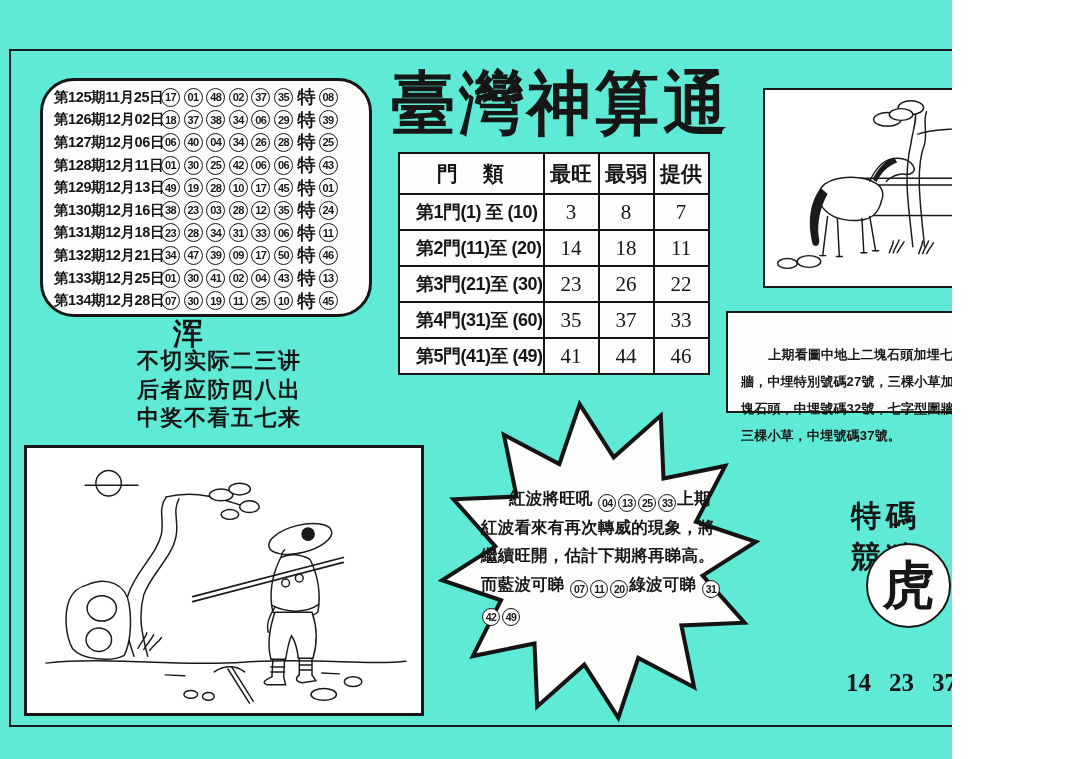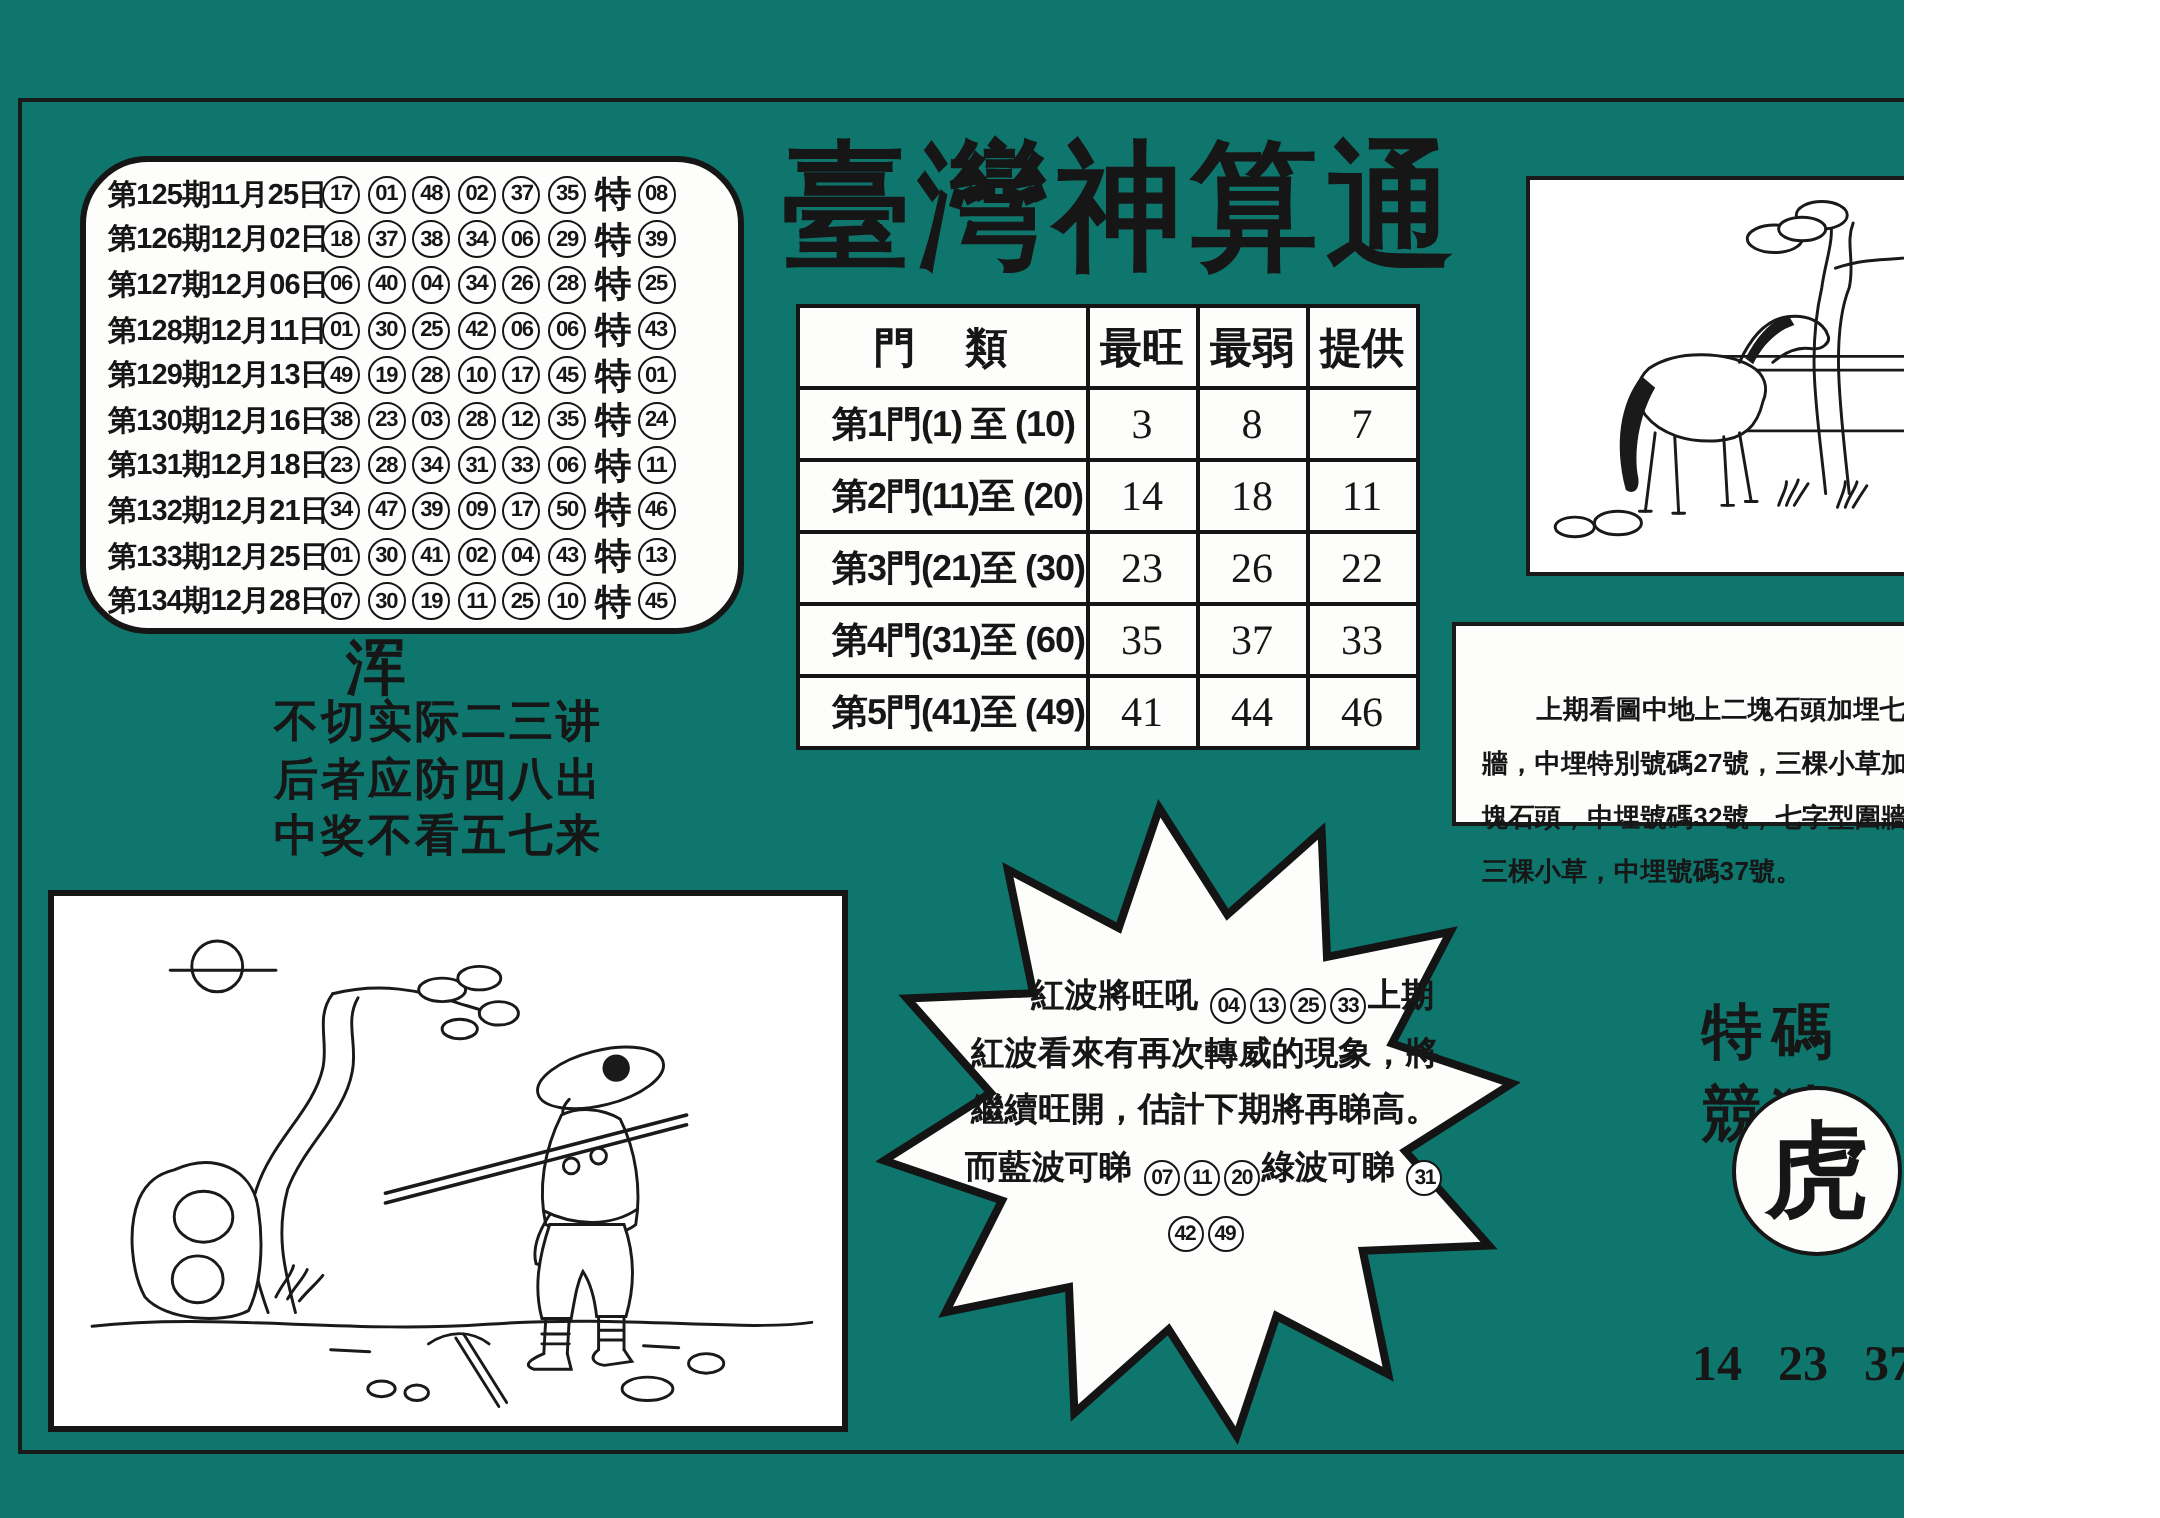--- a/index.html
+++ b/index.html
@@ -1,16 +1,16 @@
 <!DOCTYPE html>
 <html><head>
 <meta charset="utf-8">
 <style>
   html,body{margin:0;padding:0;background:#ffffff;}
-  .page{position:relative;width:952px;height:759px;background:#0f766e;overflow:hidden;
+  .page{position:relative;width:952px;height:759px;background:#5eead4;overflow:hidden;
         font-family:"Liberation Sans",sans-serif;color:#161616;}
   .frame{position:absolute;left:9px;top:49px;width:1045px;height:674px;border:2px solid #1a1a1a;}
 
   
   .results-box{position:absolute;left:40px;top:78px;width:332px;height:239px;border:3px solid #161616;
                border-radius:34px;box-sizing:border-box;padding:5px 0 0 11px;background:#fdfdfb;}
   .result-row{display:flex;align-items:center;height:22.6px;}
   .row-label{width:107px;font-size:14.5px;font-weight:700;letter-spacing:-0.4px;white-space:nowrap;flex:none;}
   .num-circle{display:inline-flex;align-items:center;justify-content:center;width:19px;height:19px;
               border:1.4px solid #161616;border-radius:50%;font-size:11px;font-weight:700;
@@ -46,21 +46,21 @@
                 line-height:2.08;text-indent:2.1em;letter-spacing:0.2px;background:#fdfdfb;}
 
   
   .poem-title{position:absolute;left:156px;top:314px;width:64px;text-align:center;font-size:30px;font-weight:700;}
   .poem-lines{position:absolute;left:137px;top:347px;font-size:22px;font-weight:600;line-height:28.5px;
               letter-spacing:1.5px;white-space:nowrap;}
 
   
   .starburst-svg{position:absolute;left:438px;top:396px;width:322px;height:330px;}
   .star-text{position:absolute;left:481px;top:484px;width:243px;font-size:16.5px;font-weight:700;
-             line-height:28.5px;text-indent:1.7em;letter-spacing:0.2px;text-align:center;}
+             line-height:28.5px;text-indent:1.7em;letter-spacing:0.2px;}
   .star-text .num-circle{width:18px;height:18px;font-size:10.5px;margin:0 1px;vertical-align:-3px;
                          text-indent:0;display:inline-flex;}
 
   
   .special-heading{position:absolute;left:851px;top:496px;font-size:30px;font-weight:900;letter-spacing:5px;}
   .zodiac-circle{position:absolute;left:866px;top:543px;width:81px;height:81px;border:2.5px solid #161616;
                  border-radius:50%;display:flex;align-items:center;justify-content:center;
                  font-family:"Liberation Serif",serif;font-size:52px;font-weight:700;background:#fdfdfb;}
   .special-numbers{position:absolute;left:846px;top:669px;display:flex;gap:18px;
                    font-family:"Liberation Serif",serif;font-size:25px;font-weight:600;}

